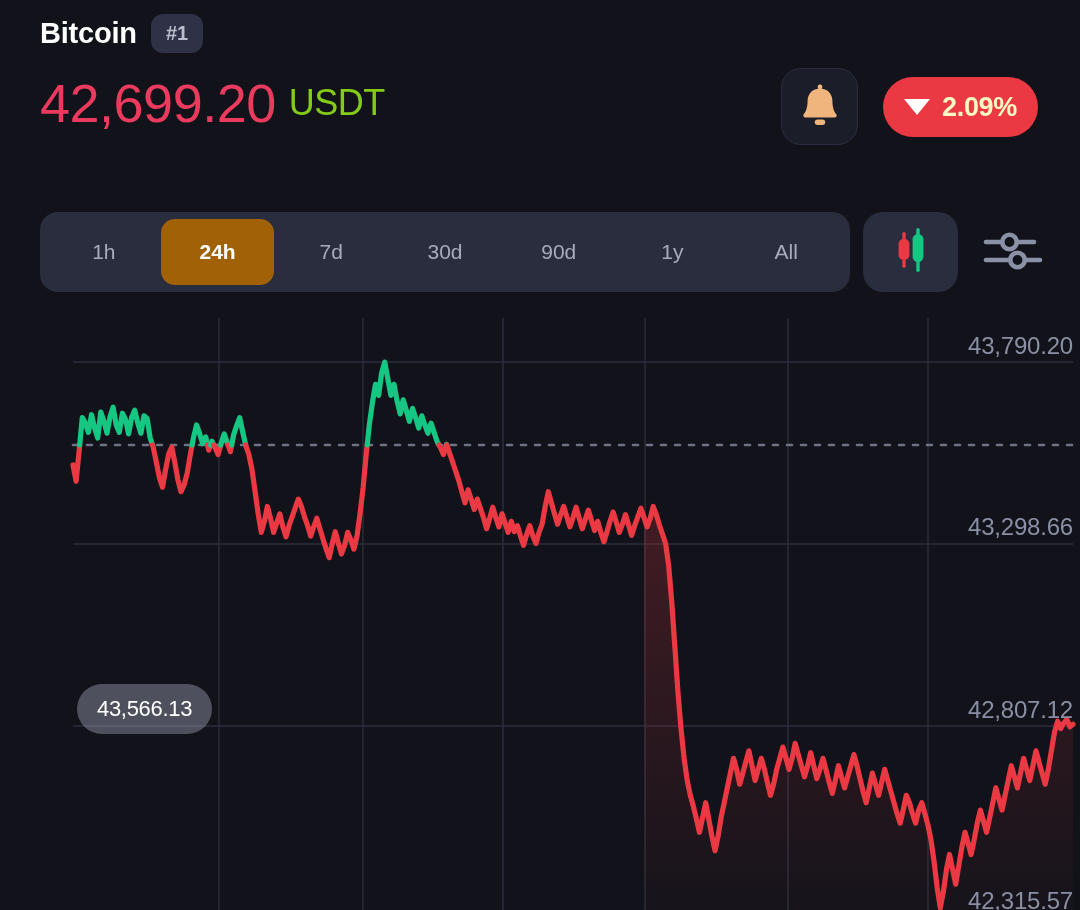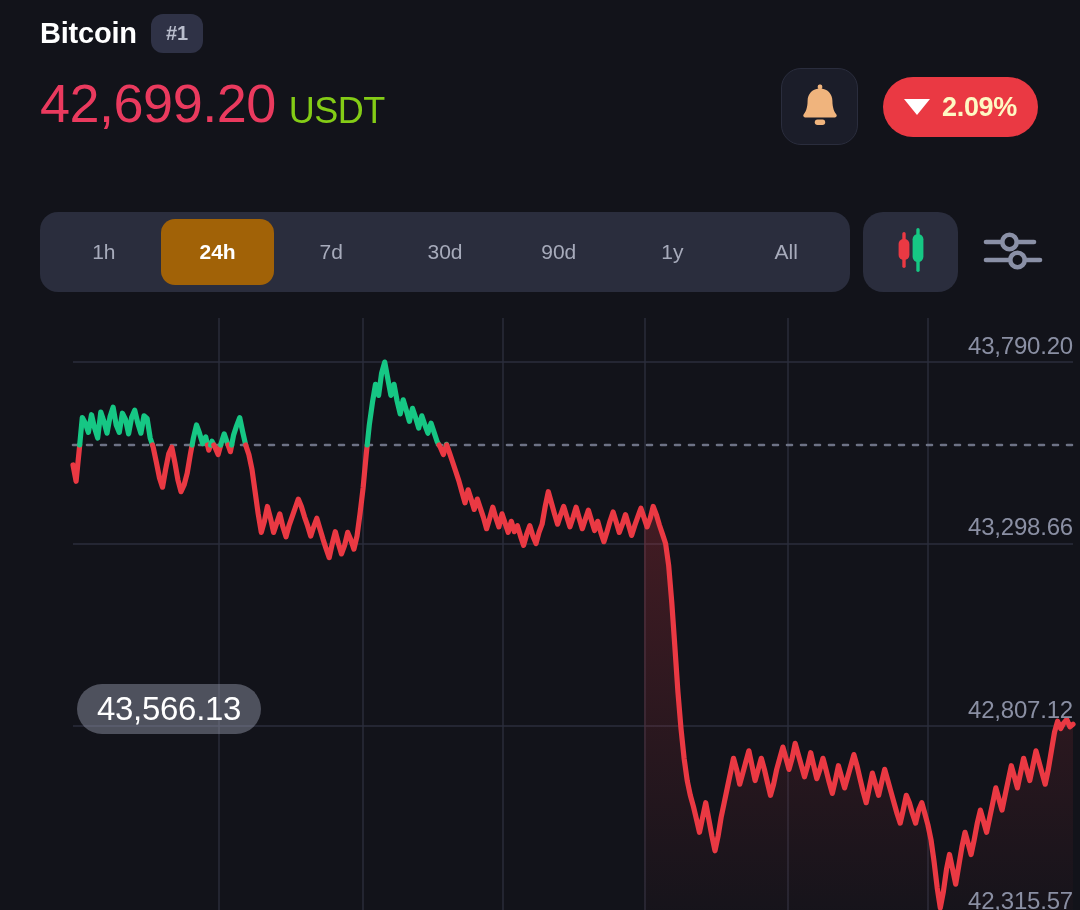--- a/index.html
+++ b/index.html
@@ -29,21 +29,21 @@
   .rank-badge {
     background: #2f3246; color: #b9bdcc;
     font-size: 20px; font-weight: 600;
     border-radius: 12px;
     padding: 9px 15px 10px 15px;
     line-height: 1;
   }
 
   .price-row {
     position: absolute; left: 40px; top: 75px;
-    display: flex; align-items: flex-end;
+    display: flex; align-items: center;
   }
   .price-main {
     font-size: 54px; font-weight: 500; color: #ea3a5e;
     letter-spacing: -0.5px; line-height: 1.05;
   }
   .price-unit {
     font-size: 36px; font-weight: 500; color: #84cc16;
     letter-spacing: -0.5px; margin-left: 13px;
   }
 
@@ -146,21 +146,21 @@
   .ylabel-3 { top: 587px; }
 
   .tooltip-pill {
     position: absolute; left: 44px; top: 384px;
     height: 50px; padding: 0 20px;
     background: rgba(152,158,176,0.45);
     border-radius: 25px;
     display: flex; align-items: center; justify-content: center;
   }
   .tooltip-text {
-    font-size: 33px; font-weight: 500; color: #ffffff;
+    font-size: 22px; font-weight: 500; color: #ffffff;
     letter-spacing: -0.3px; white-space: nowrap;
   }
 </style>
 </head>
 <body>
 
 <div class="app">
 
   <div class="header">
 

